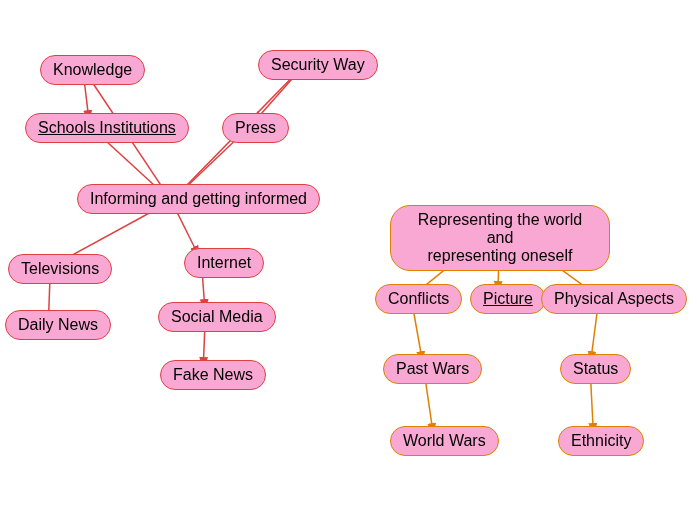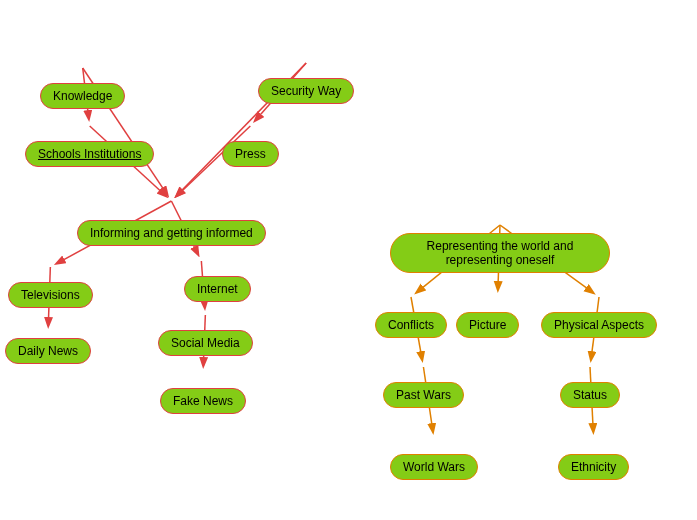--- a/index.html
+++ b/index.html
@@ -15,25 +15,24 @@
       position: absolute;
       top: 0; left: 0;
       width: 697px;
       height: 520px;
       pointer-events: none;
     }
     .node {
       position: absolute;
       border-radius: 20px;
       padding: 5px 12px;
-      font-size: 12px;
+      font-size: 16px;
       text-align: center;
       white-space: nowrap;
-      background: #84cc16;
-      margin-top: 28px;
+      background: #f9a8d4;
     }
     .node-red {
       border: 1.5px solid #e04040;
       color: #000;
     }
     .node-orange {
       border: 1.5px solid #e08000;
       color: #000;
     }
   </style>
@@ -66,27 +65,27 @@
     <line x1="411.0078125" y1="297" x2="422.2278088101257" y2="360.10807717434153" stroke="#e08000" stroke-width="1.5" marker-end="url(#arrowOrange)"></line>
     <line x1="599.0234375" y1="297" x2="590.9090394525268" y2="360.0572476195664" stroke="#e08000" stroke-width="1.5" marker-end="url(#arrowOrange)"></line>
     <line x1="423.453125" y1="367" x2="432.9925134606336" y2="432.0740222451511" stroke="#e08000" stroke-width="1.5" marker-end="url(#arrowOrange)"></line>
     <line x1="590.015625" y1="367" x2="593.3239195815839" y2="432.00904661807664" stroke="#e08000" stroke-width="1.5" marker-end="url(#arrowOrange)"></line>
   </svg>
 
 <div class="node node-red" id="n-knowledge" style="left:40px;top:55px;">Knowledge</div>
 <div class="node node-red" id="n-security_way" style="left:258px;top:50px;">Security Way</div>
 <div class="node node-red" id="n-schools" style="left:25px;top:113px;text-decoration:underline;">Schools Institutions</div>
 <div class="node node-red" id="n-press" style="left:222px;top:113px;">Press</div>
-<div class="node node-red" id="n-informing" style="left:77px;top:192px;">Informing and getting informed</div>
+<div class="node node-red" id="n-informing" style="left:77px;top:184px;">Informing and getting informed</div>
 <div class="node node-red" id="n-televisions" style="left:8px;top:254px;">Televisions</div>
 <div class="node node-red" id="n-internet" style="left:184px;top:248px;">Internet</div>
 <div class="node node-red" id="n-daily_news" style="left:5px;top:310px;">Daily News</div>
 <div class="node node-red" id="n-social_media" style="left:158px;top:302px;">Social Media</div>
 <div class="node node-red" id="n-fake_news" style="left:160px;top:360px;">Fake News</div>
 
 <div class="node node-orange" id="n-representing" style="left:390px;top:205px;white-space:normal;width:220px;text-align:center;">Representing the world and<br>representing oneself</div>
 <div class="node node-orange" id="n-conflicts" style="left:375px;top:284px;">Conflicts</div>
-<div class="node node-orange" id="n-picture" style="left:456px;top:284px;">Picture</div>
+<div class="node node-orange" id="n-picture" style="left:470px;top:284px;text-decoration:underline;">Picture</div>
 <div class="node node-orange" id="n-physical_aspects" style="left:541px;top:284px;">Physical Aspects</div>
 <div class="node node-orange" id="n-past_wars" style="left:383px;top:354px;">Past Wars</div>
 <div class="node node-orange" id="n-status" style="left:560px;top:354px;">Status</div>
 <div class="node node-orange" id="n-world_wars" style="left:390px;top:426px;">World Wars</div>
 <div class="node node-orange" id="n-ethnicity" style="left:558px;top:426px;text-align:center;">Ethnicity</div>
 
 </body></html>

